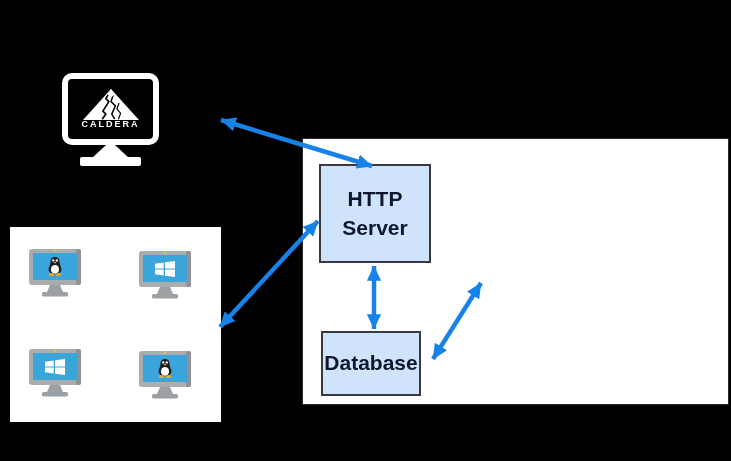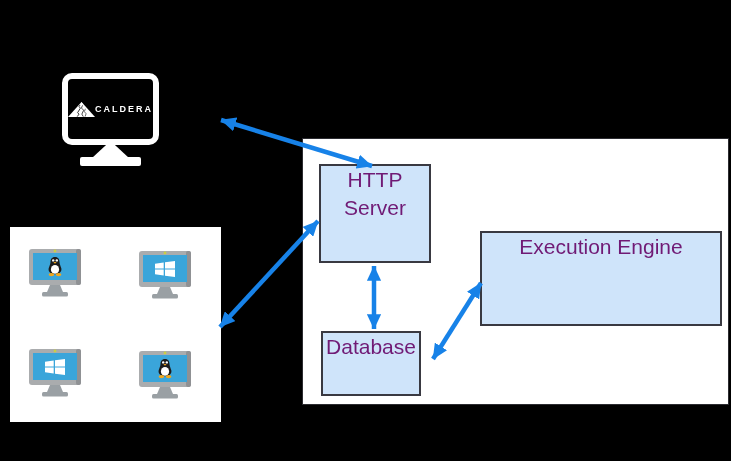--- a/index.html
+++ b/index.html
@@ -3,41 +3,41 @@
 <meta charset="utf-8">
 <style>
   html,body{margin:0;padding:0;background:#000;}
   .stage{
     position:relative;width:731px;height:461px;background:#000;overflow:hidden;
     font-family:"Liberation Sans", sans-serif;
   }
   
   .caldera-monitor{position:absolute;left:62px;top:73px;width:97px;height:72px;
     border:6px solid #fff;border-radius:10px;background:#000;box-sizing:border-box;}
-  .cm-screen{position:absolute;inset:0;display:flex;flex-direction:row;
+  .cm-screen{position:absolute;inset:0;display:flex;flex-direction:column;
     align-items:center;justify-content:center;}
   .cm-logo{display:block;}
   .cm-text{color:#fff;font-weight:bold;font-size:9px;letter-spacing:2px;
     margin-top:-1px;white-space:nowrap;}
   .cm-neck{position:absolute;left:92px;top:145px;width:37px;height:13px;background:#fff;
     clip-path:polygon(38% 0,62% 0,100% 100%,0 100%);}
   .cm-base{position:absolute;left:80px;top:157px;width:61px;height:9px;background:#fff;
     border-radius:2px;}
   
   .agents-panel{position:absolute;left:10px;top:227px;width:211px;height:195px;
     background:#fff;}
   .agent{position:absolute;width:54px;height:50px;}
   .agent svg{display:block;}
   
   .server-panel{position:absolute;left:302px;top:138px;width:427px;height:267px;
     background:#fff;border:1px solid #2b2b30;box-sizing:border-box;}
   
   .node{position:absolute;background:#cfe4fa;border:2px solid #393941;box-sizing:border-box;
-    display:flex;justify-content:center;text-align:center;
-    font-weight:normal;font-size:21px;line-height:1.35;color:#701a75;}
+    display:flex;align-items:center;justify-content:center;text-align:center;
+    font-weight:bold;font-size:21px;line-height:1.35;color:#0f172a;}
   .node-http{left:319px;top:164px;width:112px;height:99px;padding:0 12px;}
   .node-db{left:321px;top:331px;width:100px;height:65px;}
   .node-ee{left:480px;top:231px;width:242px;height:95px;}
   
   .arrows{position:absolute;left:0;top:0;width:731px;height:461px;pointer-events:none;}
   .arrows line{stroke:#1782e8;stroke-width:4.5;}
   .arrows .head{fill:#1782e8;}
 </style>
 </head>
 <body>
@@ -137,23 +137,20 @@
   </div>
 
   <div class="server-panel"></div>
 
   <div class="node node-http">
     <span>HTTP Server</span>
   </div>
   <div class="node node-db">
     <span>Database</span>
   </div>
-  <div class="node node-ee">
-    <span>Execution Engine</span>
-  </div>
 
   <svg class="arrows" viewBox="0 0 731 461">
     <defs>
       <marker id="ah" viewBox="0 0 3.4 3.2" markerWidth="3.4" markerHeight="3.2" refX="3.3" refY="1.6" orient="auto" markerUnits="strokeWidth">
         <path class="head" d="M0,0 L3.4,1.6 L0,3.2 Z"></path>
       </marker>
       <marker id="ahr" viewBox="0 0 3.4 3.2" markerWidth="3.4" markerHeight="3.2" refX="3.3" refY="1.6" orient="auto-start-reverse" markerUnits="strokeWidth">
         <path class="head" d="M0,0 L3.4,1.6 L0,3.2 Z"></path>
       </marker>
     </defs>

